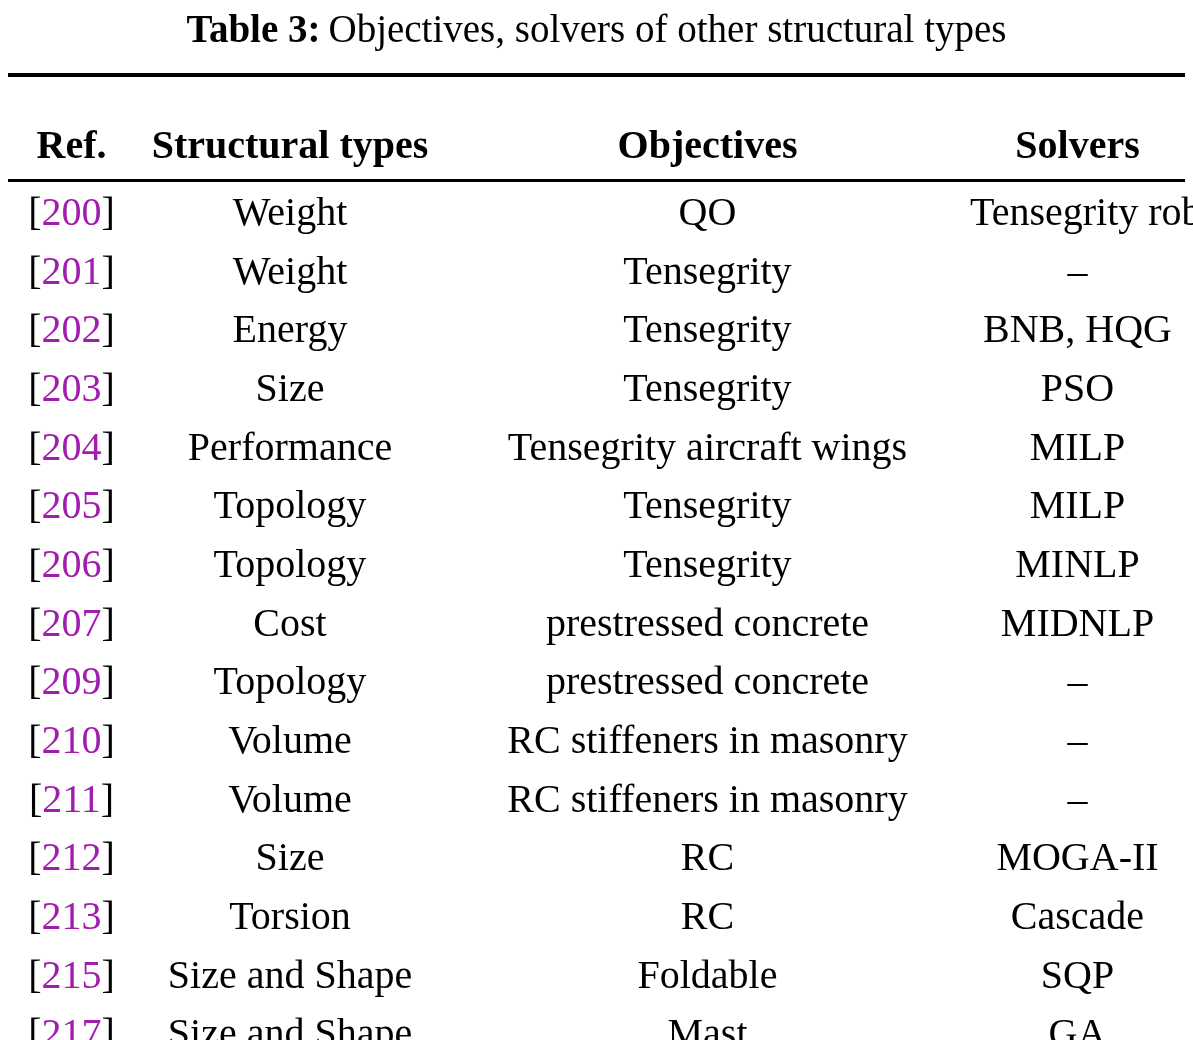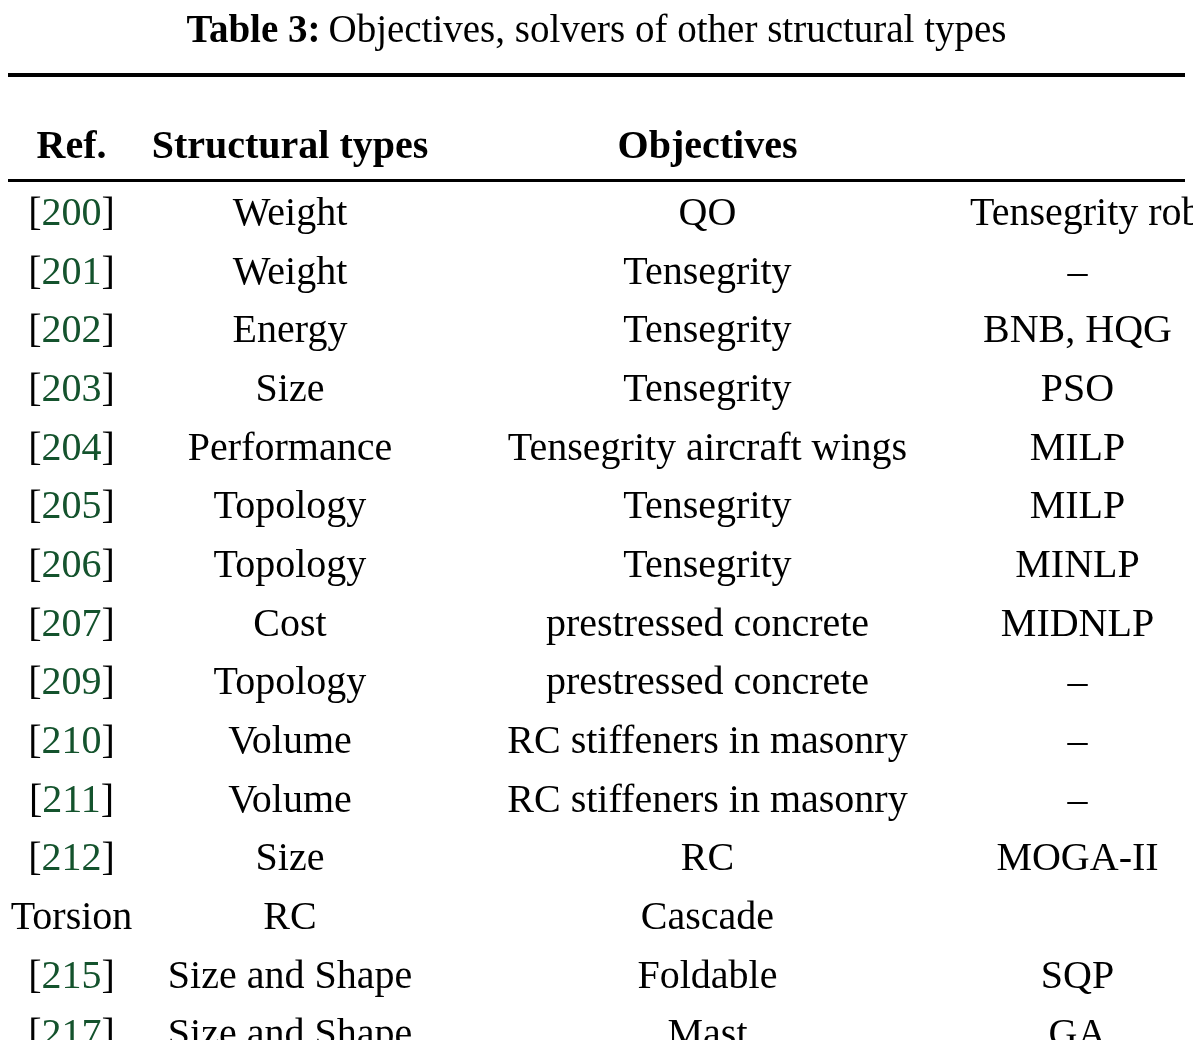--- a/index.html
+++ b/index.html
@@ -53,40 +53,41 @@
     height: 58.7px;
     align-items: center;
     font-size: 40px;
   }
   .cell {
     text-align: center;
     white-space: nowrap;
     overflow: visible;
   }
   .refnum {
-    color: #14532d;
+    color: #a21caf;
     text-decoration: none;
     cursor: pointer;
   }
   .bracket {
     color: #000000;
   }
 </style>
 </head>
 <body>
 
 <div class="caption">
   <span class="caption-label">Table 3:</span><span class="caption-text">Objectives, solvers of other structural types</span>
 </div>
 
 <div class="paper-table">
   <div class="header-row">
     <div class="cell">Ref.</div>
     <div class="cell">Structural types</div>
     <div class="cell">Objectives</div>
+    <div class="cell">Solvers</div>
   </div>
   <div id="table-body">
   <div class="trow">
     <div class="cell"><span class="bracket">[</span><span class="refnum">200</span><span class="bracket">]</span></div>
     <div class="cell">Weight</div>
     <div class="cell">QO</div>
     <div class="cell">Tensegrity robots</div>
   </div>
 
   <div class="trow">
@@ -160,20 +161,21 @@
   </div>
 
   <div class="trow">
     <div class="cell"><span class="bracket">[</span><span class="refnum">212</span><span class="bracket">]</span></div>
     <div class="cell">Size</div>
     <div class="cell">RC</div>
     <div class="cell">MOGA-II</div>
   </div>
 
   <div class="trow">
+    <div class="cell"><span class="bracket">[</span><span class="refnum">213</span><span class="bracket">]</span></div>
     <div class="cell">Torsion</div>
     <div class="cell">RC</div>
     <div class="cell">Cascade</div>
   </div>
 
   <div class="trow">
     <div class="cell"><span class="bracket">[</span><span class="refnum">215</span><span class="bracket">]</span></div>
     <div class="cell">Size and Shape</div>
     <div class="cell">Foldable</div>
     <div class="cell">SQP</div>

